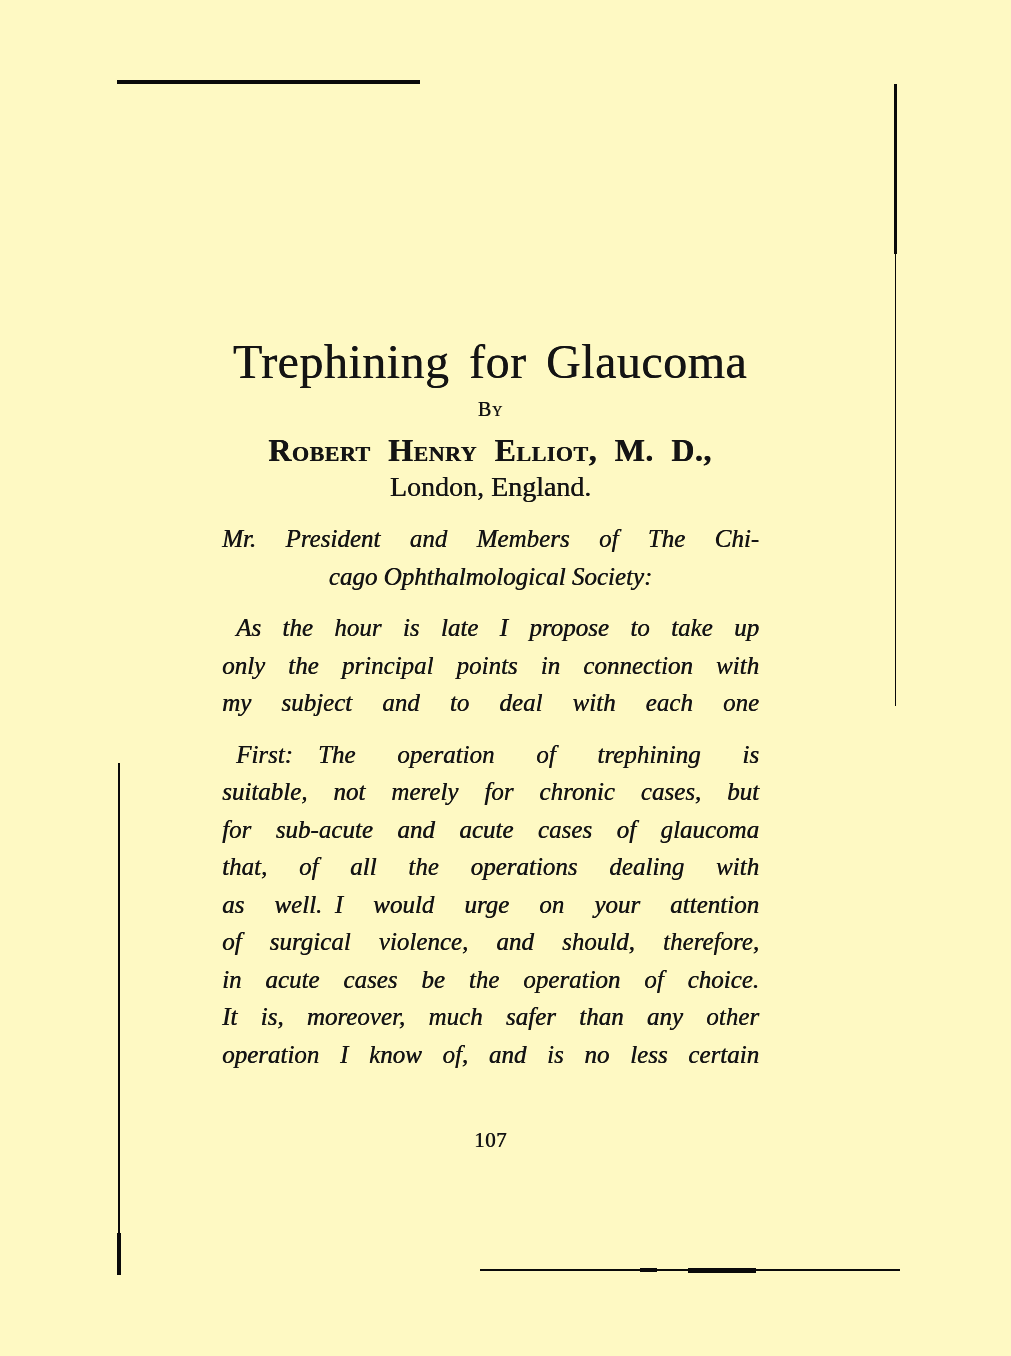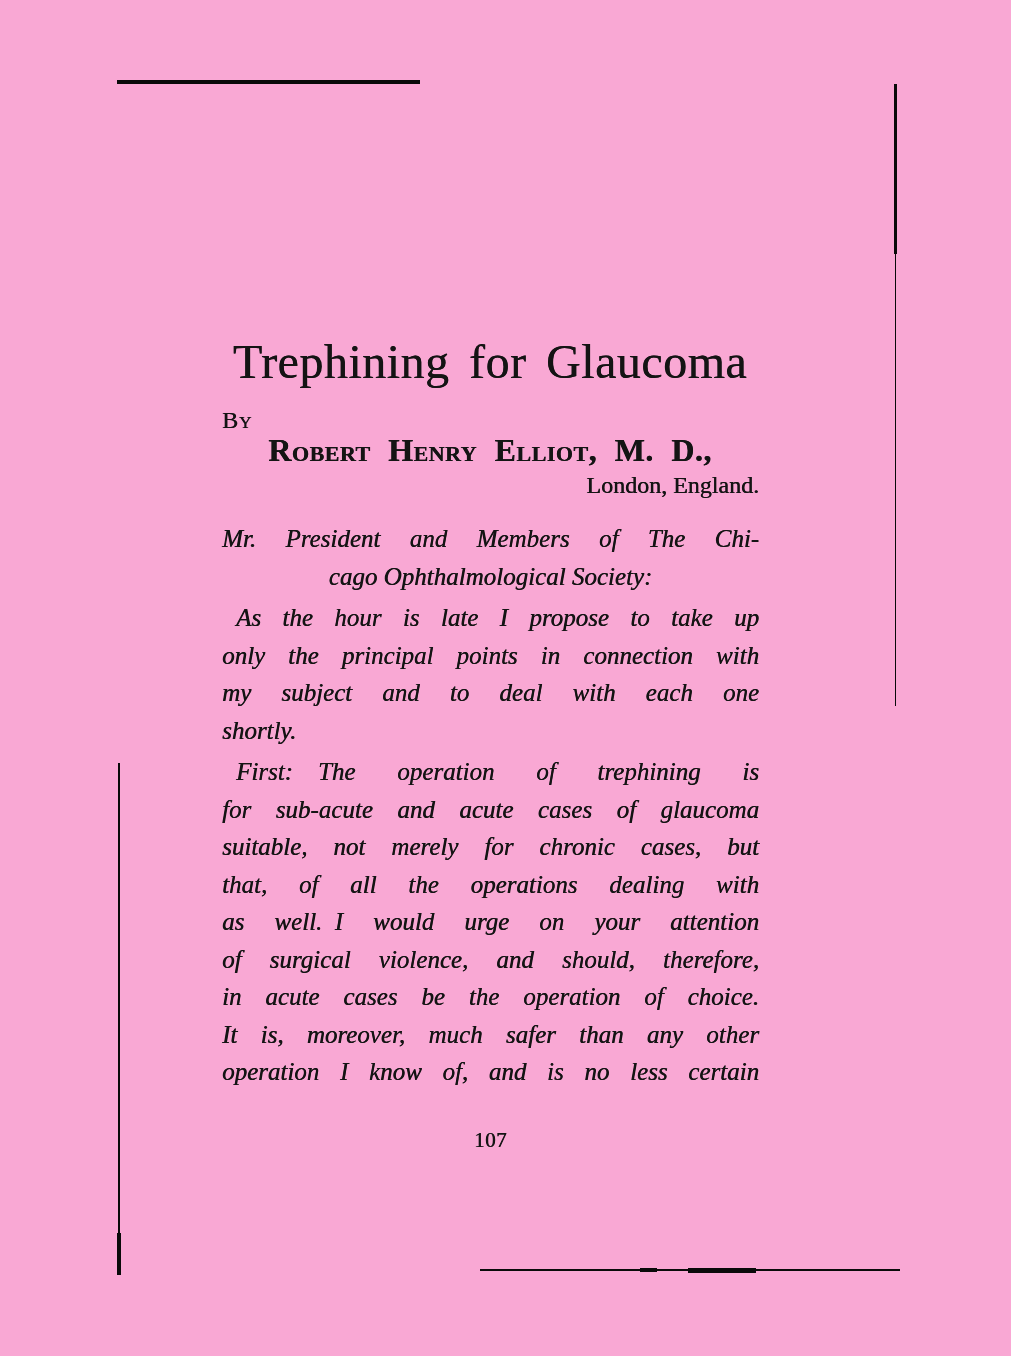--- a/index.html
+++ b/index.html
@@ -1,21 +1,21 @@
 <!DOCTYPE html>
 <html><head>
 <meta charset="utf-8">
 <style>
   * { margin: 0; padding: 0; box-sizing: border-box; }
   html, body { background: #e8e8e8; }
   .page {
     position: relative;
     width: 1011px;
     height: 1356px;
-    background: #f9a8d4;
+    background: #fef9c3;
     overflow: hidden;
     font-family: "Liberation Serif", serif;
     color: #141414;
   }
   .ink { text-shadow: 0.4px 0 currentColor; }
 
   
   .rule, .edge { position: absolute; background: #0a0a0a; }
   .rule-top          { left: 117px; top: 80px;   width: 303px; height: 4px; }
   .edge-right-thick  { left: 894px; top: 84px;   width: 3px;   height: 170px; }
@@ -26,43 +26,43 @@
   .rule-bottom-bold1 { left: 640px; top: 1268px; width: 17px;  height: 4px; }
   .rule-bottom-bold2 { left: 688px; top: 1268px; width: 68px;  height: 5px; }
 
   
   .doc-title {
     position: absolute; left: 200px; top: 338px; width: 580px;
     font-size: 48px; line-height: 1; text-align: center;
     white-space: nowrap; word-spacing: 7px; letter-spacing: 0.5px;
   }
   .doc-byline {
-    position: absolute; left: 222px; top: 408px; width: 537px;
-    font-size: 24px; line-height: 1; 
+    position: absolute; left: 222px; top: 399px; width: 537px;
+    font-size: 20px; line-height: 1; text-align: center;
     font-variant: small-caps; letter-spacing: 1px;
   }
   .doc-author {
     position: absolute; left: 200px; top: 434px; width: 580px;
     font-size: 32px; line-height: 1; text-align: center;
     font-variant: small-caps; word-spacing: 9px; letter-spacing: 0.5px;
     white-space: nowrap;
     font-weight: bold;
   }
   .doc-location {
     position: absolute; left: 222px; top: 473px; width: 537px;
-    font-size: 24px; line-height: 1; text-align: right;
+    font-size: 28px; line-height: 1; text-align: center;
   }
 
   
   .body-text {
     position: absolute; left: 222px; top: 520px; width: 537px;
     font-size: 25px;
     font-style: italic;
   }
-  .paragraph:not(:first-child) { margin-top: 4px; }
+  .paragraph:not(:first-child) { margin-top: 14px; }
   .text-line {
     height: 37.5px; line-height: 37.5px;
     text-align: justify; text-align-last: justify;
     white-space: normal; overflow: visible;
   }
   .align-center { text-align: right; text-align-last: center; }
   .align-left   { text-align-last: left; }
   .indent       { text-indent: 14px; }
 
   .page-number {
@@ -92,26 +92,25 @@
 
   <div class="body-text ink" id="body-text">
       <div class="paragraph">
         <div class="text-line align-justify">Mr. President and Members of The Chi-</div>
         <div class="text-line align-center">cago Ophthalmological Society:</div>
       </div>
       <div class="paragraph">
         <div class="text-line align-justify indent">As the hour is late I propose to take up</div>
         <div class="text-line align-justify">only the principal points in connection with</div>
         <div class="text-line align-justify">my subject and to deal with each one</div>
-        <div class="text-line align-left">shortly.</div>
       </div>
       <div class="paragraph">
         <div class="text-line align-justify indent">First: The operation of trephining is</div>
+        <div class="text-line align-justify">suitable, not merely for chronic cases, but</div>
         <div class="text-line align-justify">for sub-acute and acute cases of glaucoma</div>
-        <div class="text-line align-justify">suitable, not merely for chronic cases, but</div>
         <div class="text-line align-justify">that, of all the operations dealing with</div>
         <div class="text-line align-justify">as well. I would urge on your attention</div>
         <div class="text-line align-justify">of surgical violence, and should, therefore,</div>
         <div class="text-line align-justify">in acute cases be the operation of choice.</div>
         <div class="text-line align-justify">It is, moreover, much safer than any other</div>
         <div class="text-line align-justify">operation I know of, and is no less certain</div>
       </div>
     </div>
 
   <div class="page-number ink">107</div>

